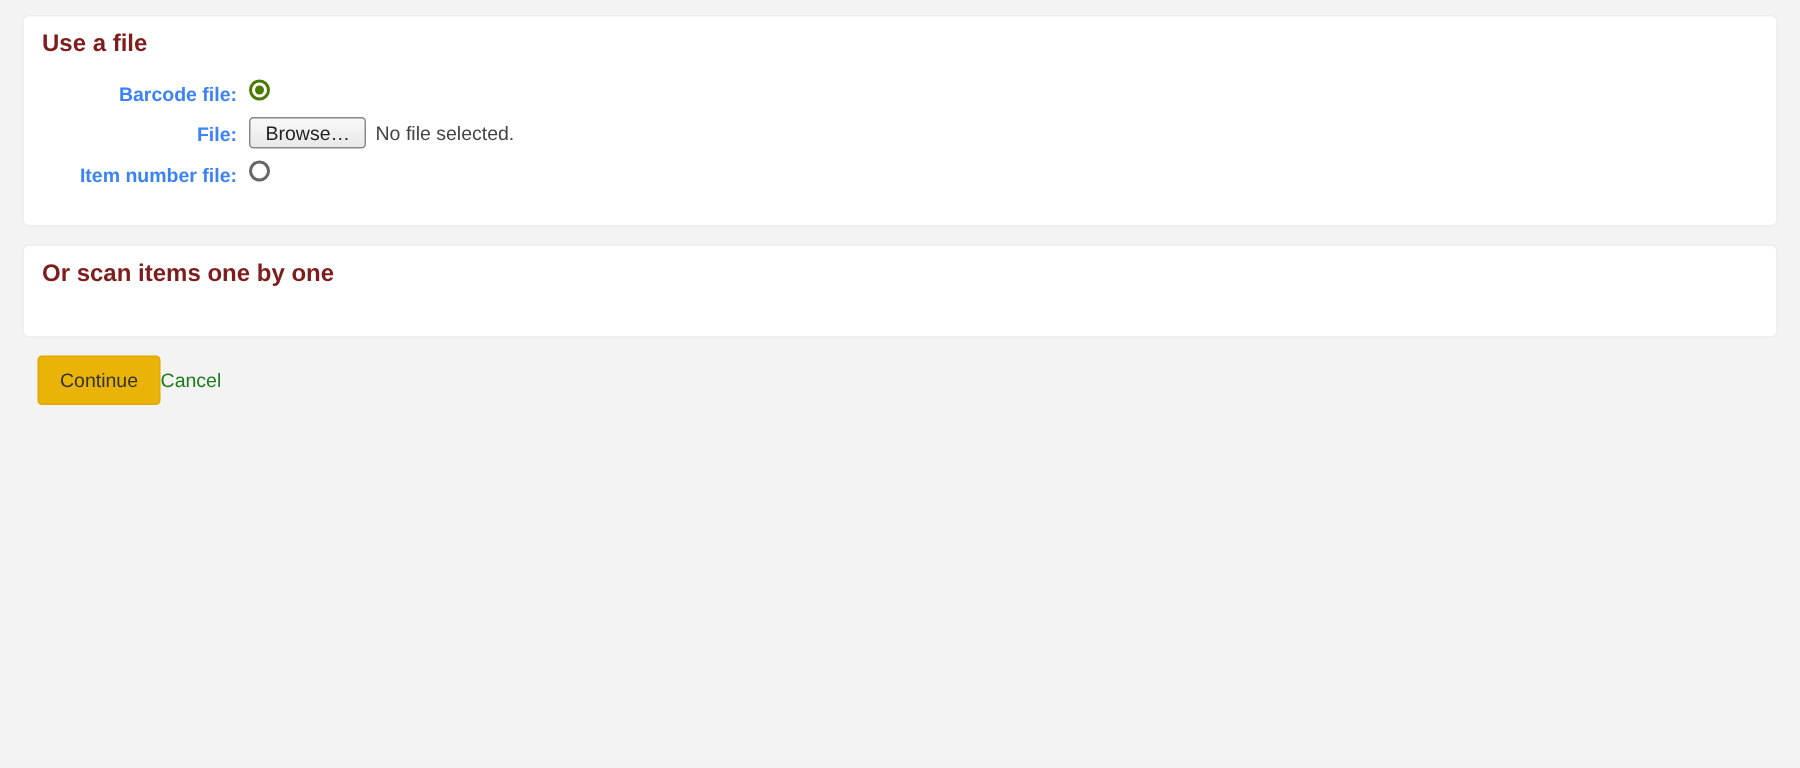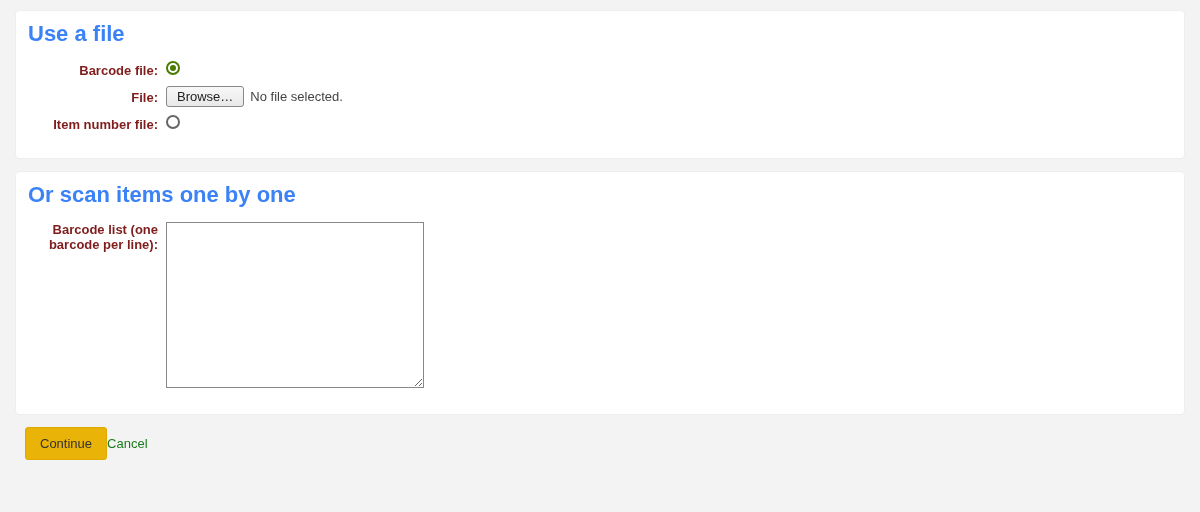--- a/index.html
+++ b/index.html
@@ -23,35 +23,35 @@
     margin: 4px 0 16px 0;
   }
   .panel {
     background: #fff;
     border: 1px solid #eee;
     border-radius: 4px;
     padding: 10px 12px 18px 12px;
     margin-bottom: 12px;
   }
   .panel h2 {
-    font-size: 22px;
+    font-size: 16px;
     font-weight: bold;
-    color: #3b82f6;
+    color: #7f1d1d;
     margin: 0 0 14px 0;
   }
   .form-row {
     display: flex;
     align-items: flex-start;
     margin-bottom: 8px;
   }
   .form-label {
     width: 130px;
     text-align: right;
     font-weight: bold;
-    color: #7f1d1d;
+    color: #3b82f6;
     font-size: 13px;
     padding-top: 2px;
     margin-right: 8px;
   }
   .radio-outer {
     width: 14px;
     height: 14px;
     border: 2px solid #666;
     border-radius: 50%;
     display: inline-flex;
@@ -143,23 +143,19 @@
     <div class="form-row">
       <div class="form-label">Item number file:</div>
       <span class="radio-outer">
         
       </span>
     </div>
   </div>
 
   <div class="panel">
     <h2>Or scan items one by one</h2>
-    <div class="form-row">
-      <div class="form-label" style="padding-top:0;">Barcode list (one barcode per line):</div>
-      <textarea class="barcode-textarea" value="" style=""></textarea>
-    </div>
   </div>
 
   <div class="actions">
     <button class="continue-btn">Continue</button>
     <a class="cancel-link">Cancel</a>
   </div>
 </div>
 
 </body></html>

